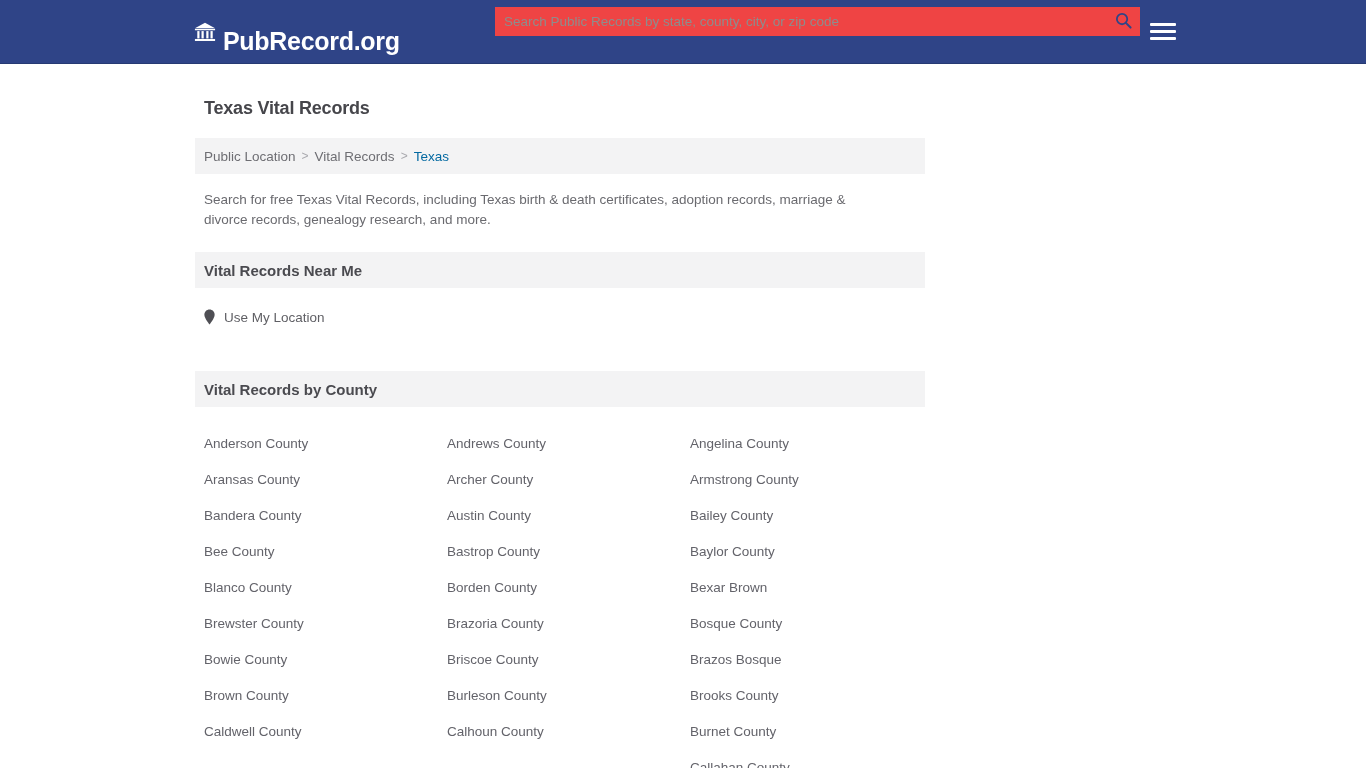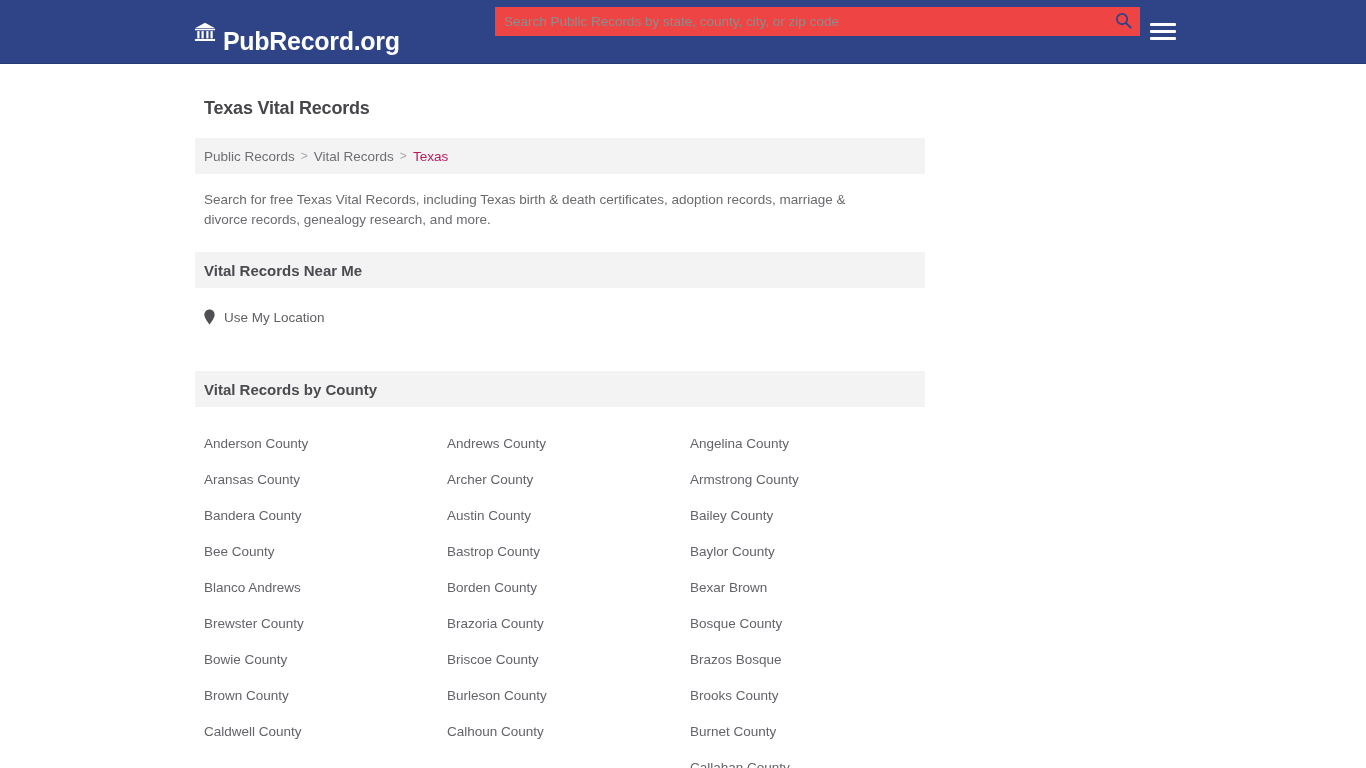--- a/index.html
+++ b/index.html
@@ -109,21 +109,21 @@
   }
   .breadcrumb a {
     color: #6e6e73;
     text-decoration: none;
   }
   .breadcrumb .sep {
     color: #a9a9ae;
     margin: 0 6px;
     font-size: 12px;
   }
-  .breadcrumb .current { color: #be185d; }
+  .breadcrumb .current { color: #0369a1; }
 
   .intro {
     margin: 16px 0 0 9px;
     font-size: 13.5px;
     line-height: 20px;
     color: #6a6a6f;
     width: 680px;
   }
 
   .section-head {
@@ -204,21 +204,21 @@
     <span></span>
     <span></span>
   </div>
 </div>
 
 <div class="content">
 
   <h1 class="page-title">Texas Vital Records</h1>
 
   <nav class="breadcrumb">
-    <a href="#">Public Records</a>
+    <a href="#">Public Location</a>
     <span class="sep">&gt;</span>
     <a href="#">Vital Records</a>
     <span class="sep">&gt;</span>
     <span class="current">Texas</span>
   </nav>
 
   <p class="intro">Search for free Texas Vital Records, including Texas birth &amp; death certificates, adoption records, marriage &amp; divorce records, genealogy research, and more.</p>
 
   <div class="section-head">Vital Records Near Me</div>
 
@@ -234,21 +234,21 @@
   </div>
 
   <div class="section-head">Vital Records by County</div>
 
   <div class="county-grid">
     <div>
       <a class="county-link" href="#">Anderson County</a>
       <a class="county-link" href="#">Aransas County</a>
       <a class="county-link" href="#">Bandera County</a>
       <a class="county-link" href="#">Bee County</a>
-      <a class="county-link" href="#">Blanco Andrews</a>
+      <a class="county-link" href="#">Blanco County</a>
       <a class="county-link" href="#">Brewster County</a>
       <a class="county-link" href="#">Bowie County</a>
       <a class="county-link" href="#">Brown County</a>
       <a class="county-link" href="#">Caldwell County</a>
 
     </div>
     <div>
       <a class="county-link" href="#">Andrews County</a>
       <a class="county-link" href="#">Archer County</a>
       <a class="county-link" href="#">Austin County</a>

